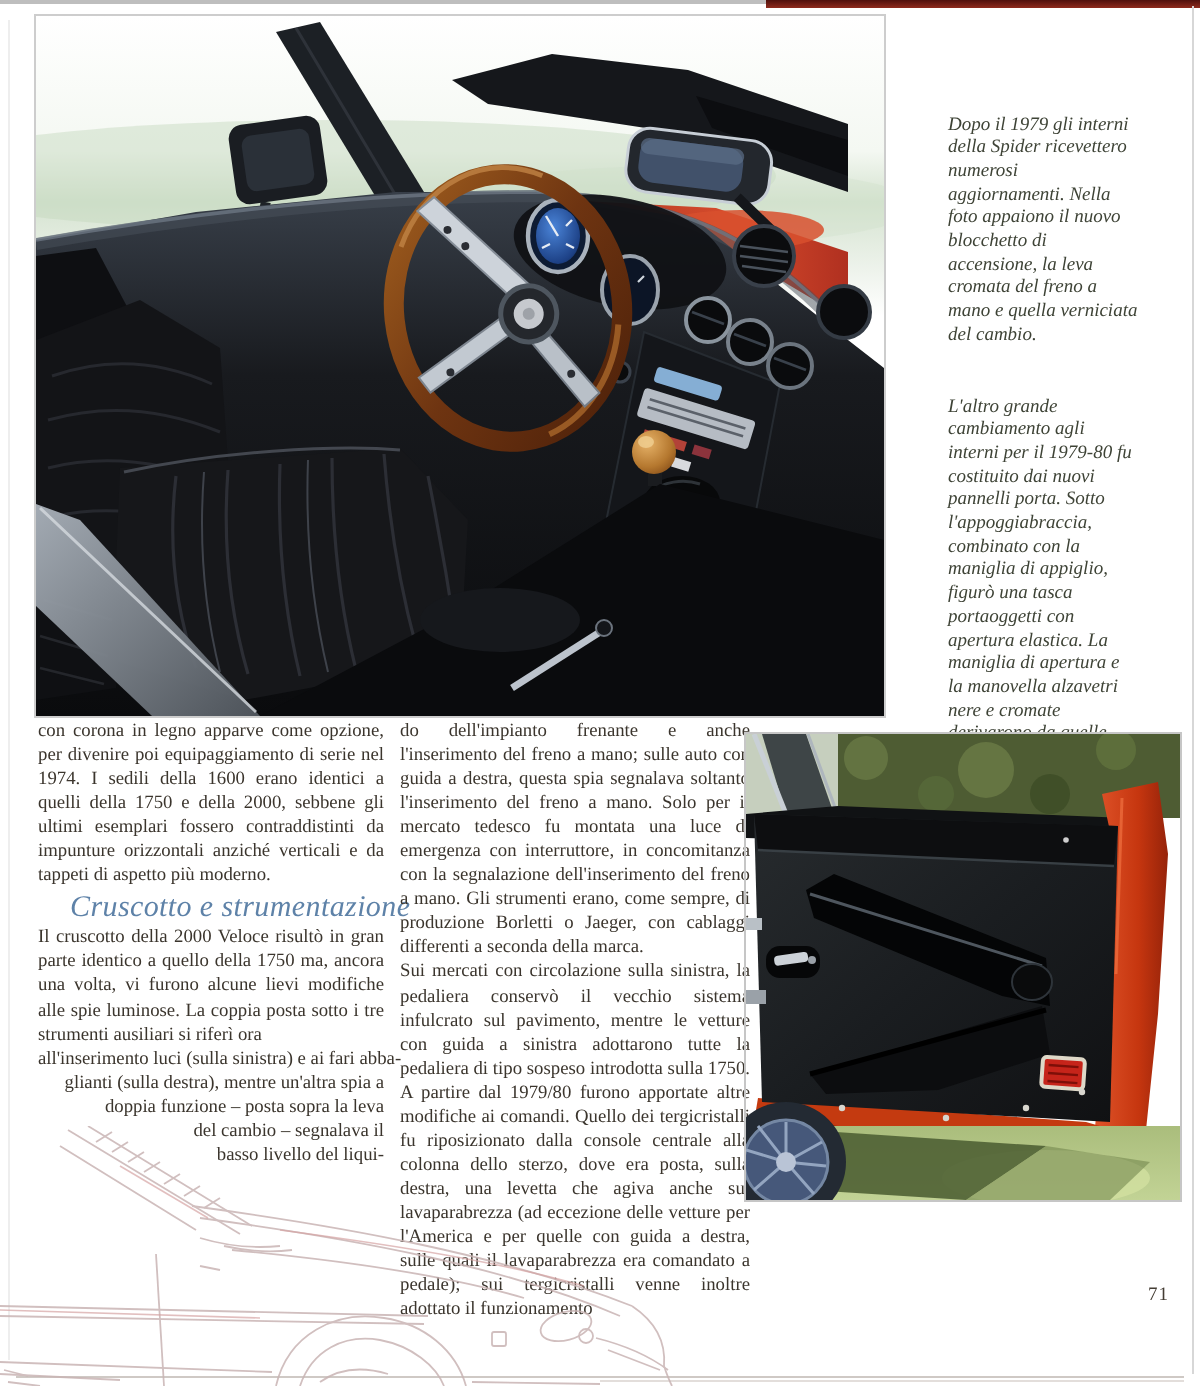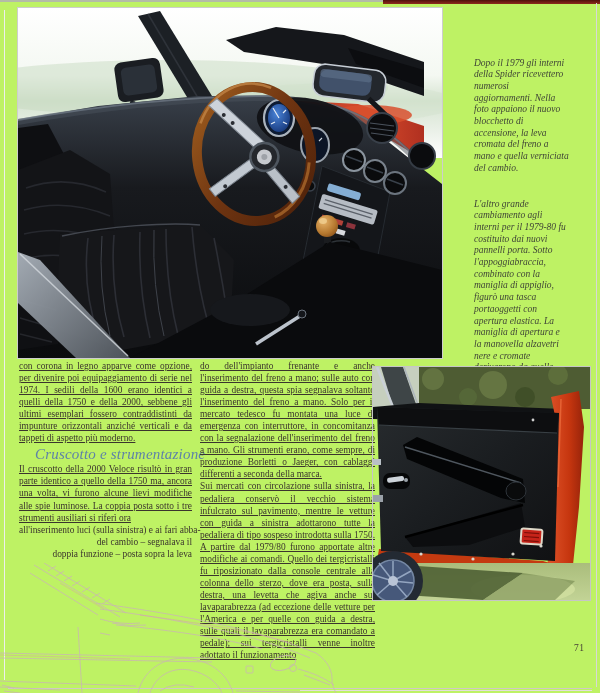--- a/index.html
+++ b/index.html
@@ -1,18 +1,18 @@
 <!DOCTYPE html>
 <html><head>
 <meta charset="utf-8">
 <style>
   html,body{margin:0;padding:0;background:#e8e8e8;}
   .page{
     position:relative;width:600px;height:693px;margin:0 auto;
-    background:#bef264;overflow:hidden;
+    background:#ffffff;overflow:hidden;
     font-family:"Liberation Serif","DejaVu Serif",serif;
   }
   
   .edge-top{position:absolute;left:0;top:0;width:600px;height:2px;background:#b3b3b3;opacity:.85;}
   .edge-top-red{position:absolute;left:383px;top:0;width:217px;height:4px;background:linear-gradient(#4f100c,#8e2a1c);}
   .edge-right{position:absolute;left:596px;top:3px;width:1px;height:684px;background:#d7d7d7;}
   .edge-left{position:absolute;left:4px;top:10px;width:1px;height:670px;background:#eeeeee;}
   .edge-bottom{position:absolute;left:8px;top:688px;width:584px;height:1px;background:#cfc9c5;}
   .edge-bottom2{position:absolute;left:300px;top:690px;width:292px;height:1px;background:#e3dedb;}
 
@@ -27,21 +27,21 @@
     color:#3e4336;text-align:left;
   }
   .caption-1{top:48px;}
   .caption-2{top:189px;}
 
   .col{
     position:absolute;top:360px;
     font-size:9.4px;line-height:12.05px;color:#3b352d;
     text-align:justify;
   }
-  .col p{margin:0;text-decoration:underline;}
+  .col p{margin:0;}
   .col-1{left:19px;width:173px;}
   .col-2{left:200px;width:175px;}
   .section-heading{
     margin:4px 0 3px 16px;font-size:15px;font-weight:normal;font-style:italic;
     color:#5e82a8;white-space:nowrap;letter-spacing:.2px;
   }
   .wrapline{text-align:right;white-space:nowrap;}
 
   .sketch{position:absolute;left:0;top:563px;width:340px;height:130px;}
   .sketch svg{display:block;width:100%;height:100%;}
@@ -234,22 +234,24 @@
   </figure>
 
   <p class="caption caption-1">Dopo il 1979 gli interni della Spider ricevettero numerosi aggiornamenti. Nella foto appaiono il nuovo blocchetto di accensione, la leva cromata del freno a mano e quella verniciata del cambio.</p>
   <p class="caption caption-2">L'altro grande cambiamento agli interni per il 1979-80 fu costituito dai nuovi pannelli porta. Sotto l'appoggiabraccia, combinato con la maniglia di appiglio, figurò una tasca portaoggetti con apertura elastica. La maniglia di apertura e la manovella alzavetri nere e cromate derivarono da quelle della 2000 GTV.</p>
 
   <div class="col col-1">
     <p>con corona in legno apparve come opzione, per divenire poi equipaggiamento di serie nel 1974. I sedili della 1600 erano identici a quelli della 1750 e della 2000, sebbene gli ultimi esemplari fossero contraddistinti da impunture orizzontali anziché verticali e da tappeti di aspetto più moderno.</p>
     <h2 class="section-heading">Cruscotto e strumentazione</h2>
     <p>Il cruscotto della 2000 Veloce risultò in gran parte identico a quello della 1750 ma, ancora una volta, vi furono alcune lievi modifiche alle spie luminose. La coppia posta sotto i tre strumenti ausiliari si riferì ora</p>
     <div class="wrapline">all'inserimento luci (sulla sinistra) e ai fari abba-</div>
+    <div class="wrapline">glianti (sulla destra), mentre un'altra spia a</div>
+    <div class="wrapline">doppia funzione – posta sopra la leva</div>
     <div class="wrapline">del cambio – segnalava il</div>
-    <div class="wrapline">doppia funzione – posta sopra la leva</div>
+    <div class="wrapline">basso livello del liqui-</div>
   </div>
 
   <div class="col col-2">
     <p>do dell'impianto frenante e anche l'inserimento del freno a mano; sulle auto con guida a destra, questa spia segnalava soltanto l'inserimento del freno a mano. Solo per il mercato tedesco fu montata una luce di emergenza con interruttore, in concomitanza con la segnalazione dell'inserimento del freno a mano. Gli strumenti erano, come sempre, di produzione Borletti o Jaeger, con cablaggi differenti a seconda della marca.</p>
     <p>Sui mercati con circolazione sulla sinistra, la pedaliera conservò il vecchio sistema infulcrato sul pavimento, mentre le vetture con guida a sinistra adottarono tutte la pedaliera di tipo sospeso introdotta sulla 1750. A partire dal 1979/80 furono apportate altre modifiche ai comandi. Quello dei tergicristalli fu riposizionato dalla console centrale alla colonna dello sterzo, dove era posta, sulla destra, una levetta che agiva anche sul lavaparabrezza (ad eccezione delle vetture per l'America e per quelle con guida a destra, sulle quali il lavaparabrezza era comandato a pedale); sui tergicristalli venne inoltre adottato il funzionamento</p>
   </div>
 
   <figure class="photo-door">
     <svg viewBox="0 0 217 233" preserveAspectRatio="none">
       <defs>

